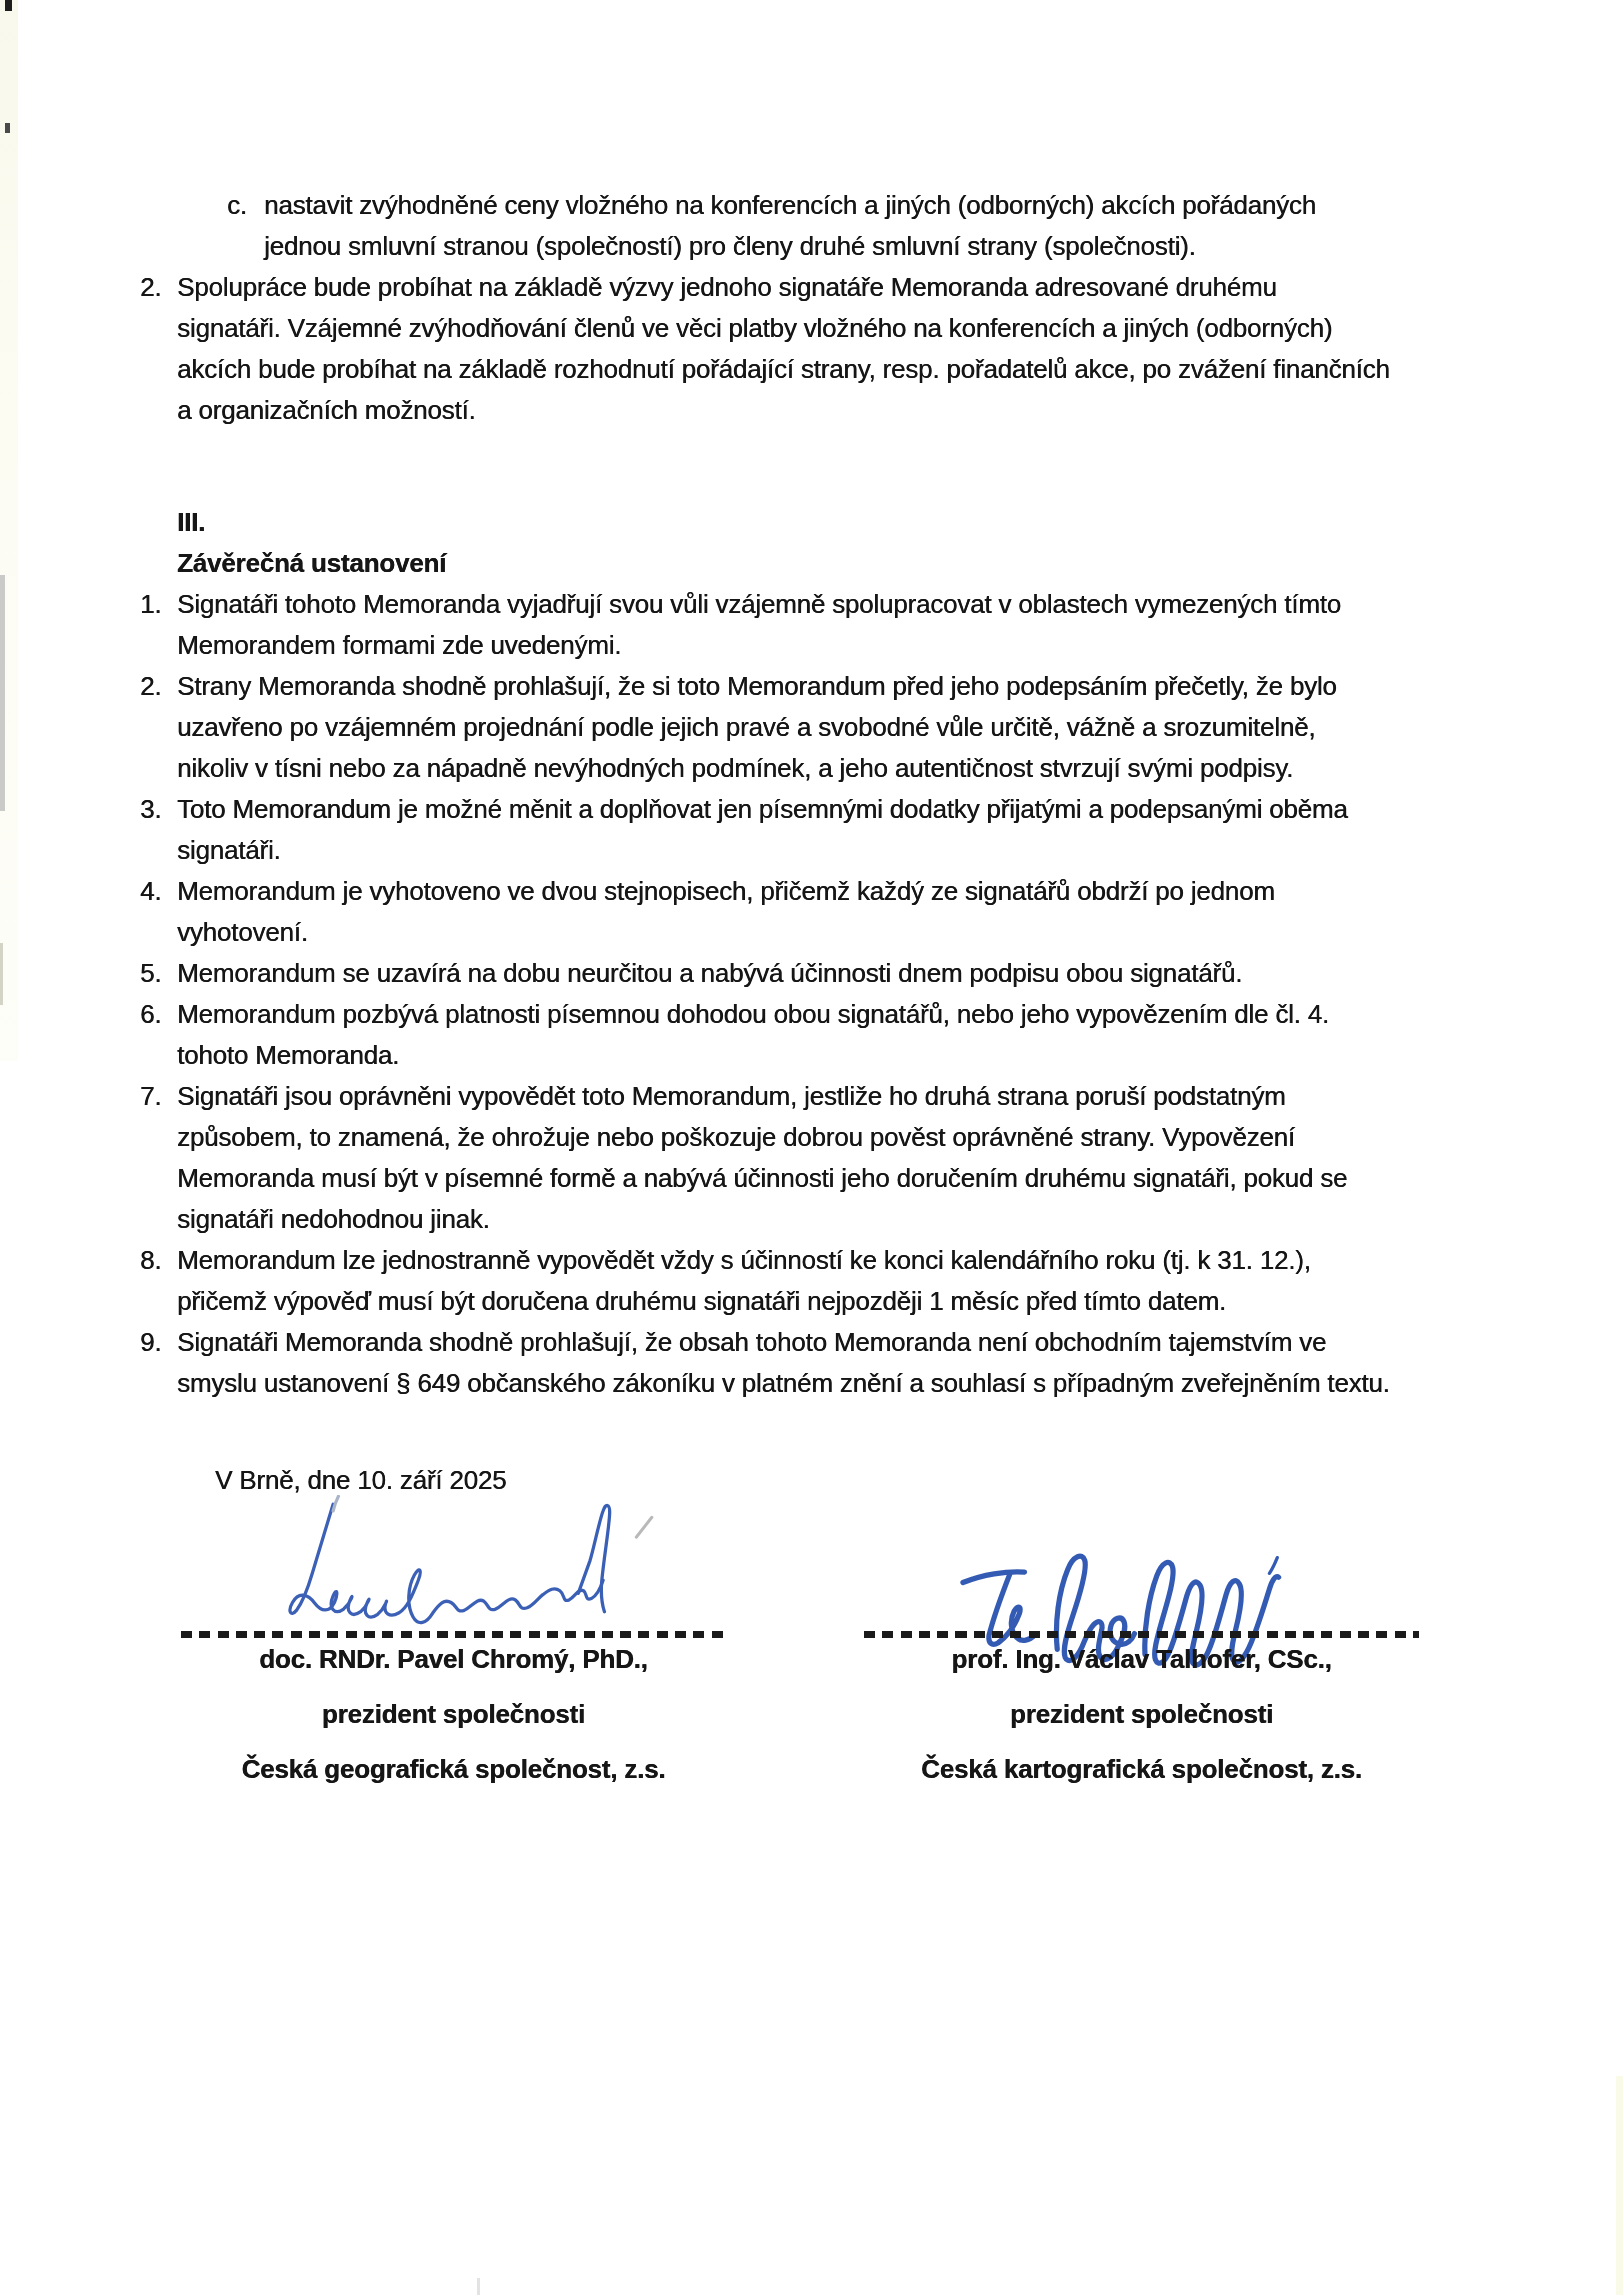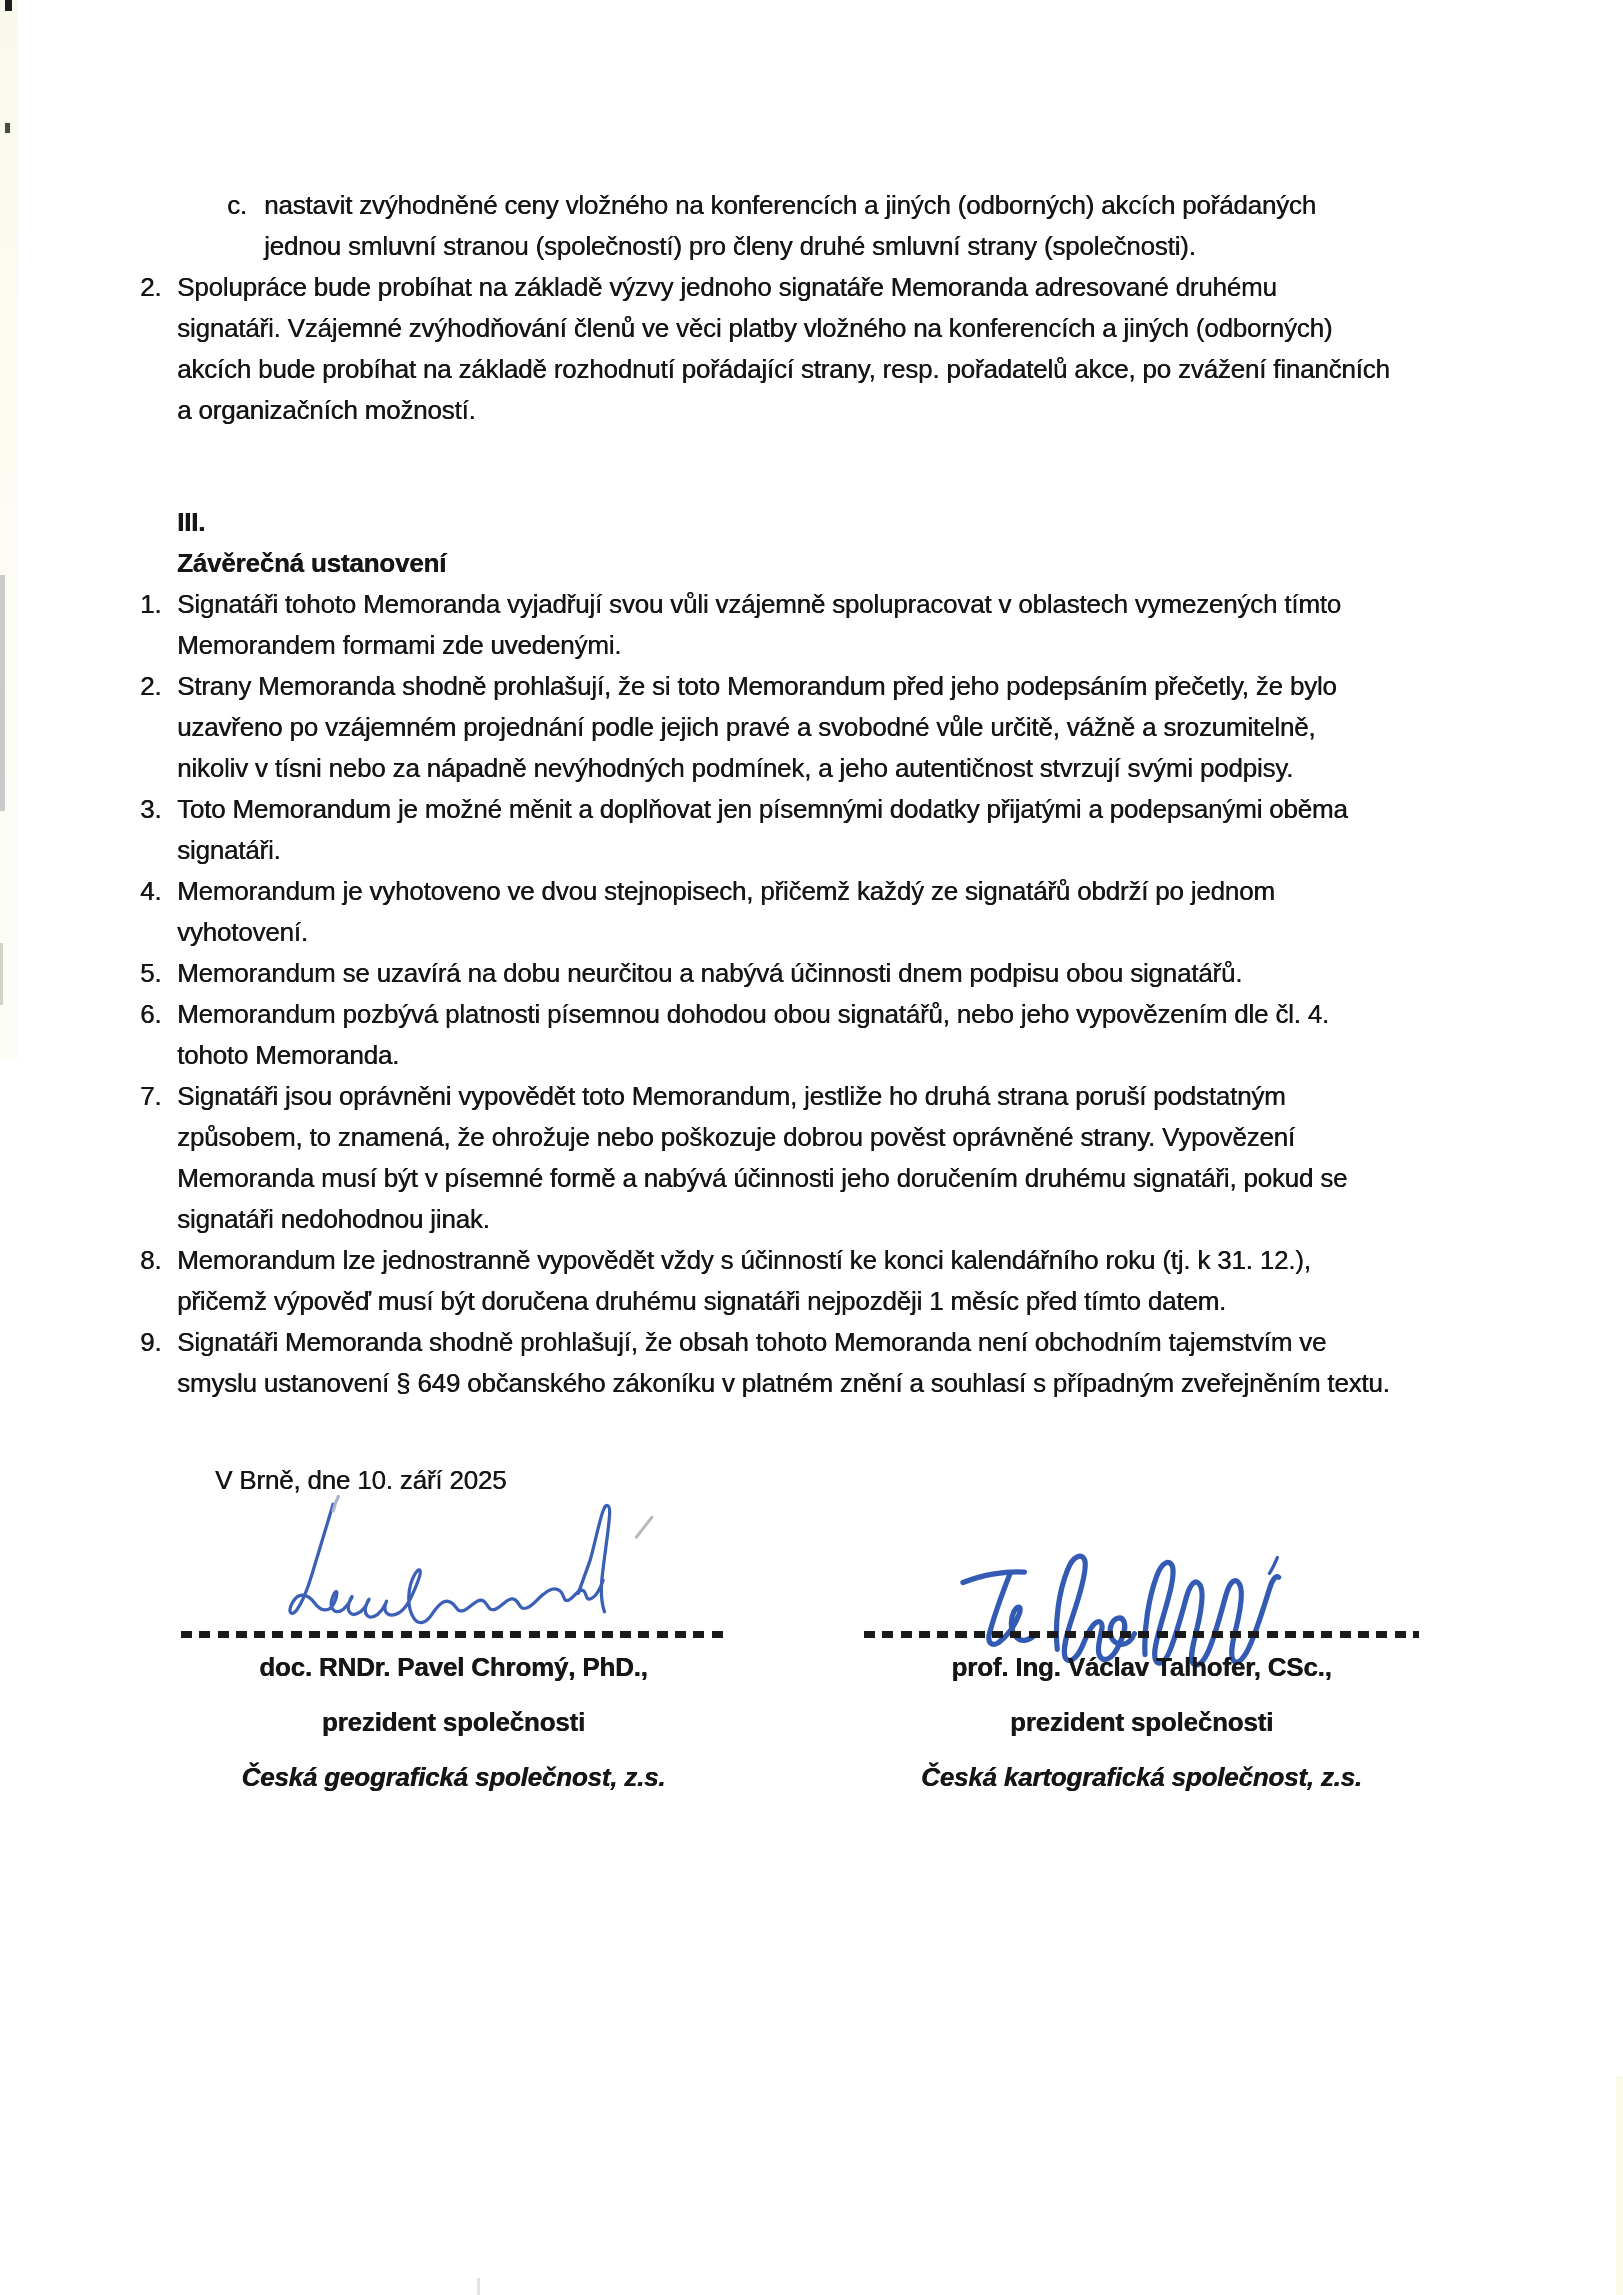--- a/index.html
+++ b/index.html
@@ -38,24 +38,24 @@
   .section-head{ font-weight:700;margin-top:71px; }
   .date-line{margin-top:56px;margin-left:38px;}
 
   
   .sig-row{position:relative;height:327px;}
   .sig-svg{position:absolute;}
   .dash-line{position:absolute;top:130px;height:7.2px;
     background:repeating-linear-gradient(90deg,#1a1a1a 0,#1a1a1a 11px,transparent 11px,transparent 18.3px);}
   .dash-left{left:3.9px;width:545px;}
   .dash-right{left:687px;width:555px;}
-  .sig-text{position:absolute;top:139px;text-align:center;line-height:55px;font-weight:700;}
+  .sig-text{position:absolute;top:131px;text-align:center;line-height:55px;font-weight:700;}
   .sig-text-left{left:3.9px;width:545px;}
   .sig-text-right{left:687px;width:555px;}
-  .sig-org{font-style:italic;}
+  .sig-org{}
 </style>
 </head>
 <body>
 
 <div class="page">
 
   <div class="edge-strip"></div>
   <div class="edge-line"></div>
   <div class="edge-mark-a"></div>
   <div class="edge-mark-b"></div>

